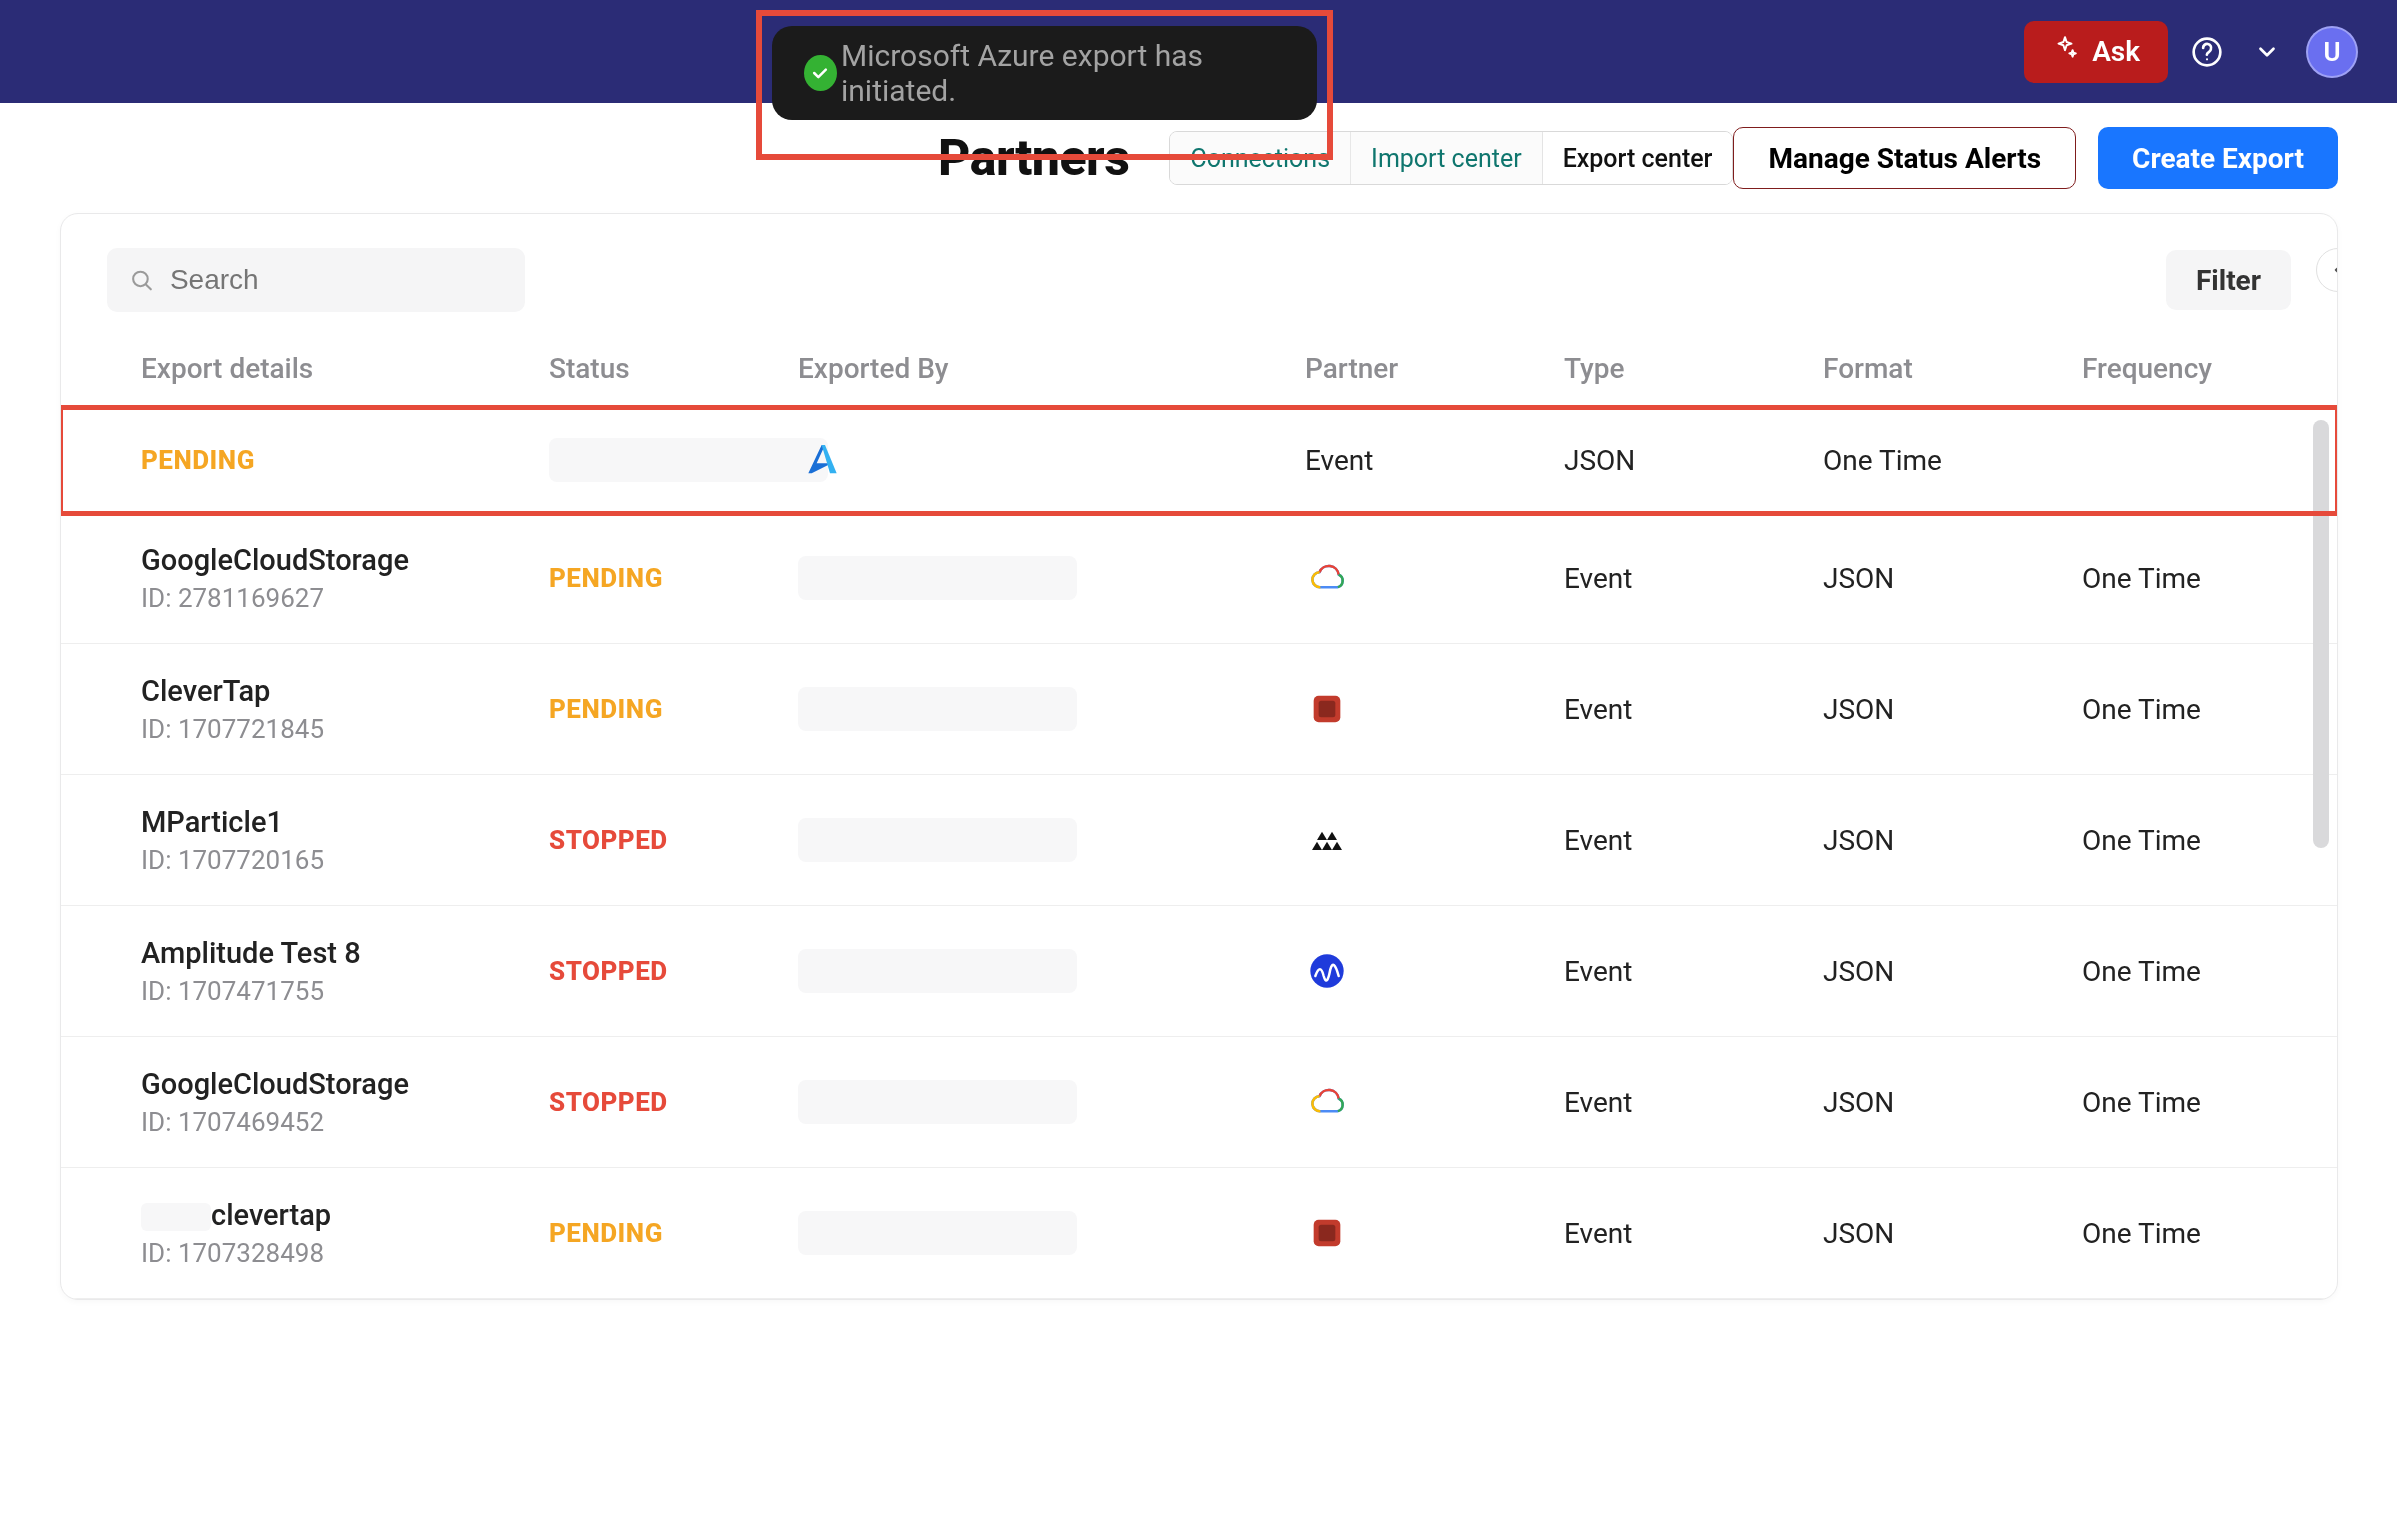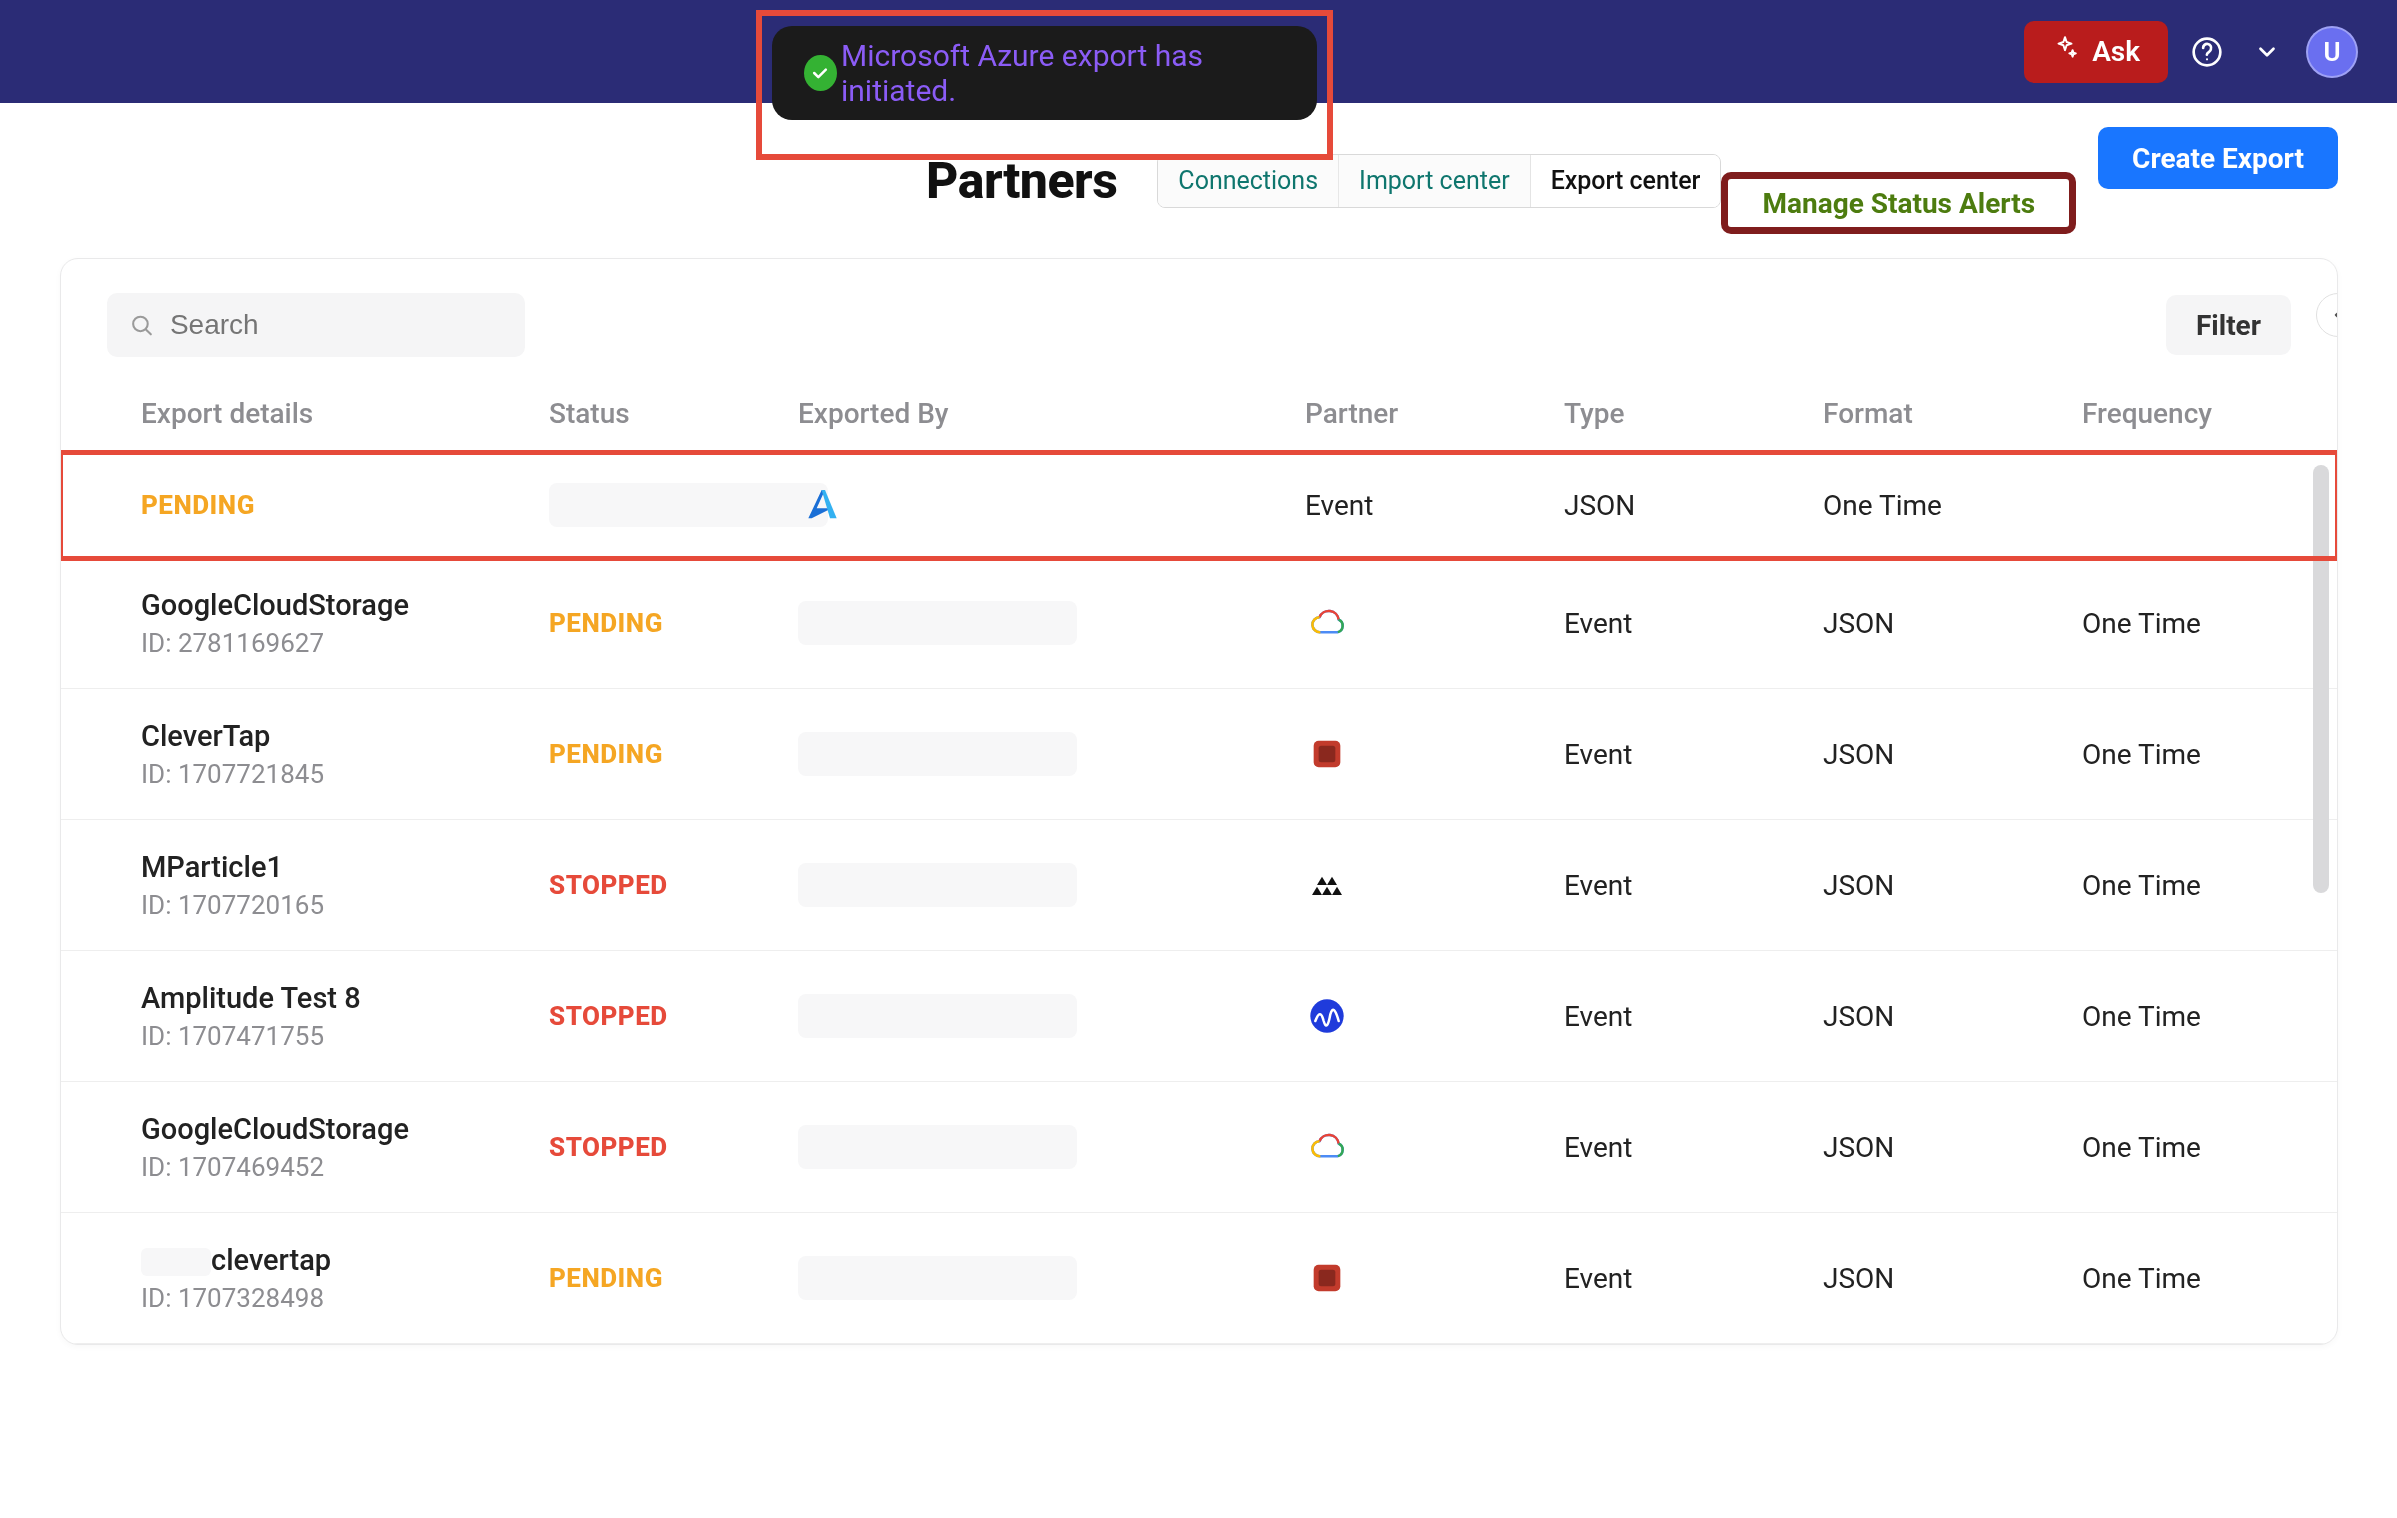--- a/index.html
+++ b/index.html
@@ -42,21 +42,21 @@
     position:absolute;
     top:10px;
     left:756px;
     width:577px;
     border:6px solid #e64a3a;
     background:transparent;
     padding:10px 10px 34px 10px;
   }
   .toast {
     background:#1b1b1b;
-    color:#8b5cf6;
+    color:#a3a3a3;
     border-radius:20px;
     height:94px;
     display:flex; align-items:center;
     padding:0 32px;
     gap:4px;
     font-size:30px;
   }
   .toast .check {
     width:36px; height:36px; border-radius:50%;
     background:#34b233;
@@ -81,21 +81,21 @@
     border-right:1px solid #e7e7e7;
   }
   .tab:last-child { border-right:none; }
   .tab.active { background:#fff; color:#111; font-weight:500; box-shadow: inset 0 -2px 0 #fff, 0 1px 2px rgba(0,0,0,.04); }
 
   .header-actions { display:flex; gap:22px; }
   .btn {
     height:62px; padding:0 34px; border-radius:10px;
     font-size:28px; font-weight:700; display:flex; align-items:center; cursor:pointer;
   }
-  .btn-light { background:#fff; border:7px solid #7f1d1d; color:#4d7c0f;margin-top:45px; }
+  .btn-light { background:#fff; border:1px solid #7f1d1d; color:#000000; }
   .btn-primary { background:#1976ff; color:#fff; border:none; }
 
   
   .card {
     margin:0 60px 60px 60px;
     background:#fff;
     border:1px solid #e9e9ea;
     border-radius:18px;
     box-shadow:0 2px 6px rgba(0,0,0,0.03);
     position:relative;

